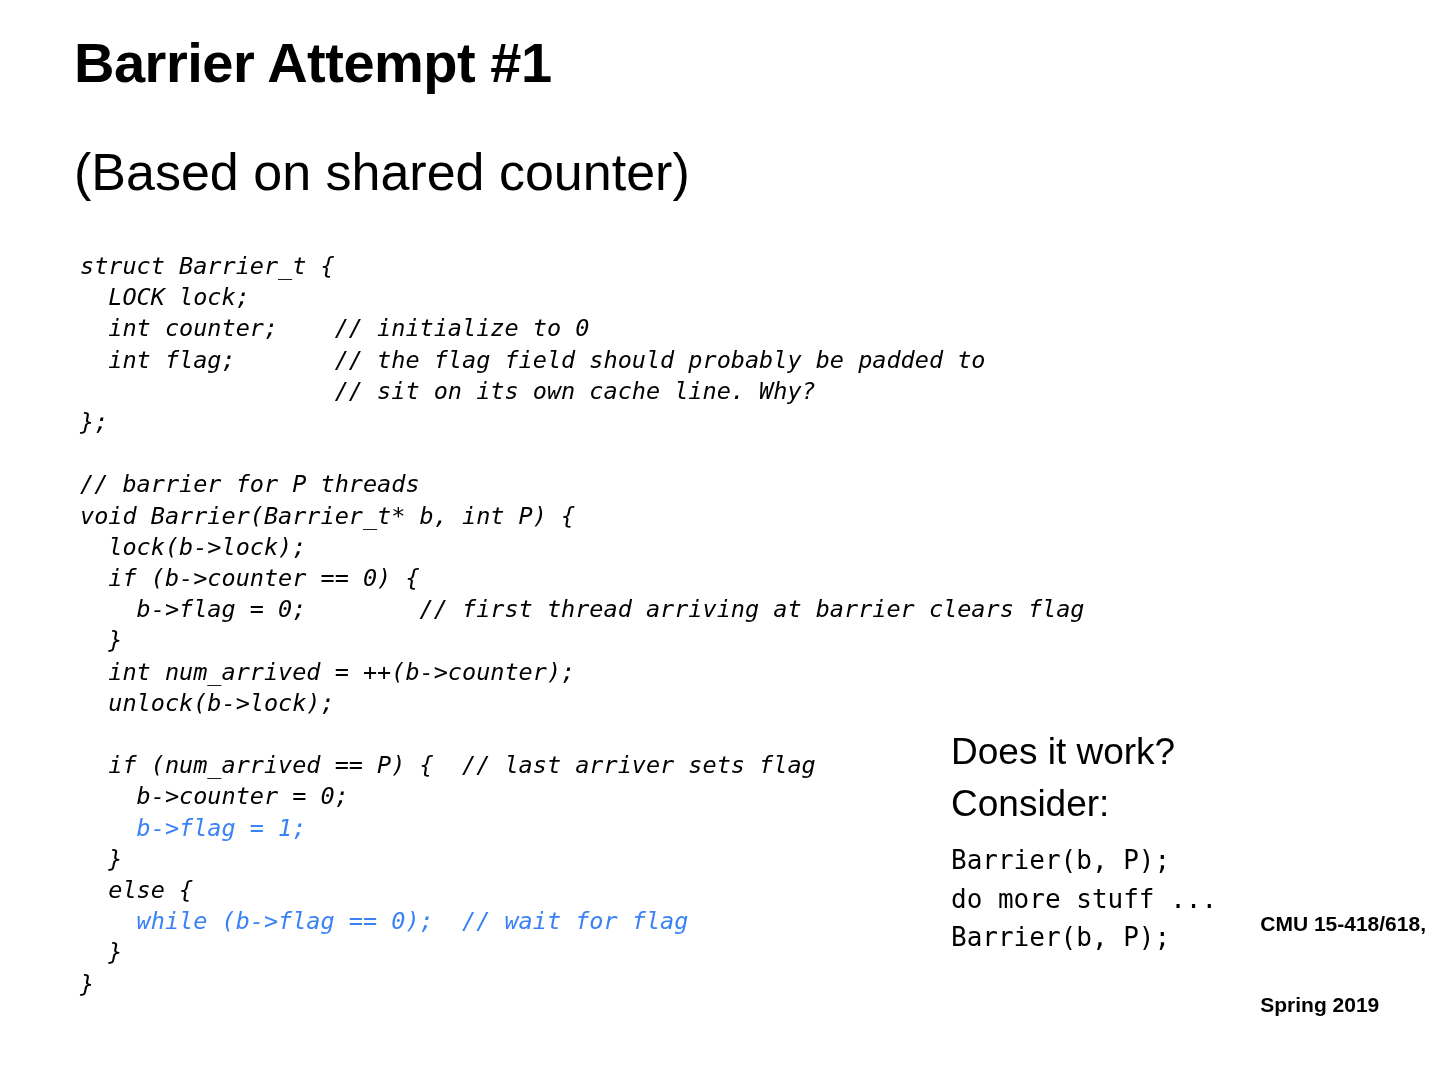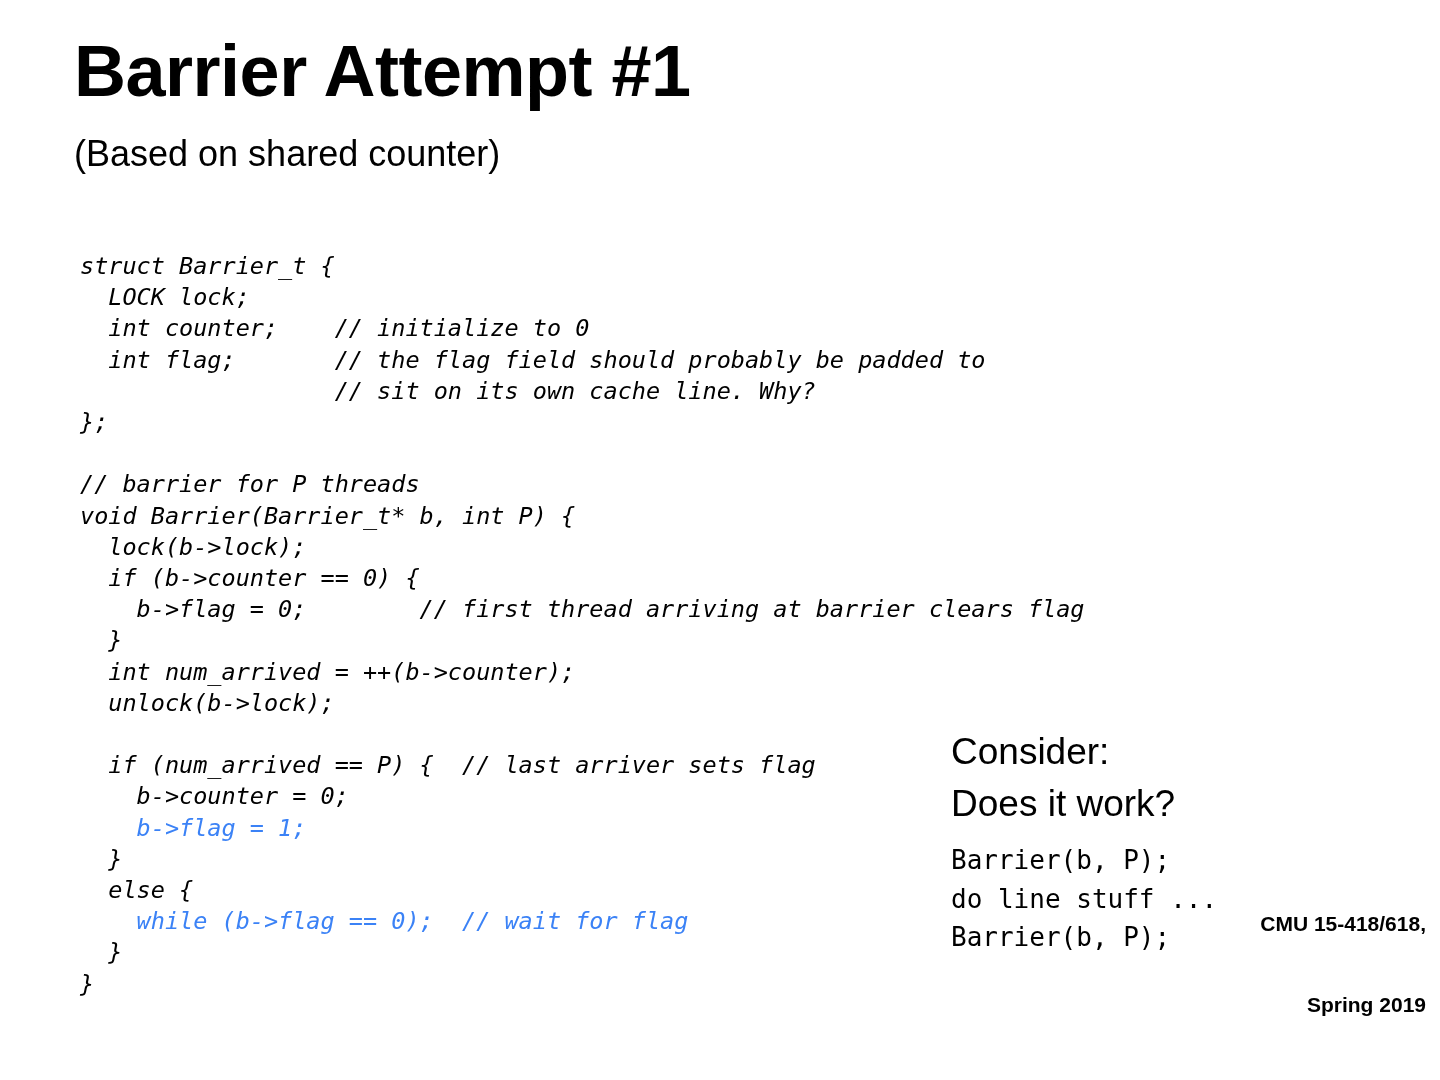--- a/index.html
+++ b/index.html
@@ -21,32 +21,32 @@
     inset: 0;
     background: #ffffff;
   }
 
   
   #title {
     position: absolute;
     left: 74px;
     top: 34px;
     font-family: "Liberation Sans", sans-serif;
-    font-size: 72px;
+    font-size: 56px;
     font-weight: bold;
     letter-spacing: -0.5px;
     line-height: 1.05;
     white-space: pre;
   }
   #subtitle {
     position: absolute;
     left: 74px;
-    top: 134px;
+    top: 144px;
     font-family: "Liberation Sans", sans-serif;
-    font-size: 36px;
+    font-size: 52px;
     font-weight: normal;
     line-height: 1.1;
     white-space: pre;
   }
 
   
   #code-column {
     position: absolute;
     left: 80px;
     top: 251px;
@@ -89,21 +89,20 @@
     white-space: pre;
     color: #000000;
   }
   #example-code { margin-top: 11px; }
 
   
   #footer {
     position: absolute;
     right: 14px;
     bottom: 8px;
-    text-align: right;
     font-family: "Liberation Sans", sans-serif;
     font-size: 21px;
     font-weight: bold;
     line-height: 27px;
     color: #000000;
     white-space: pre;
   }
 </style>
 </head>
 <body>
@@ -115,25 +114,25 @@
 
   <div id="code-column">
     <div class="code-block" id="code-block-struct"><span class="code-line">struct Barrier_t {</span><span class="code-line">  LOCK lock;</span><span class="code-line">  int counter;    // initialize to 0</span><span class="code-line">  int flag;       // the flag field should probably be padded to</span><span class="code-line">                  // sit on its own cache line. Why?</span><span class="code-line">};</span></div>
     <div class="code-line blank"></div>
     <div class="code-block" id="code-block-function"><span class="code-line">// barrier for P threads</span><span class="code-line">void Barrier(Barrier_t* b, int P) {</span><span class="code-line">  lock(b-&gt;lock);</span><span class="code-line">  if (b-&gt;counter == 0) {</span><span class="code-line">    b-&gt;flag = 0;        // first thread arriving at barrier clears flag</span><span class="code-line">  }</span><span class="code-line">  int num_arrived = ++(b-&gt;counter);</span><span class="code-line">  unlock(b-&gt;lock);</span></div>
     <div class="code-line blank"></div>
     <div class="code-block" id="code-block-tail"><span class="code-line">  if (num_arrived == P) {  // last arriver sets flag</span><span class="code-line">    b-&gt;counter = 0;</span><span class="code-line red">    b-&gt;flag = 1;</span><span class="code-line">  }</span><span class="code-line">  else {</span><span class="code-line red">    while (b-&gt;flag == 0);  // wait for flag</span><span class="code-line">  }</span><span class="code-line">}</span></div>
   </div>
 
   <div id="right-column">
+    <div class="rq-line">Does it work?</div>
     <div class="rq-line">Consider:</div>
-    <div class="rq-line">Does it work?</div>
     <div id="example-code">
         <div class="example-line">Barrier(b, P);</div>
-        <div class="example-line">do line stuff ...</div>
+        <div class="example-line">do more stuff ...</div>
         <div class="example-line">Barrier(b, P);</div>
       </div>
   </div>
 
   <div id="footer">
     <div>CMU 15-418/618,</div>
     <div>Spring 2019</div>
   </div>
 
 </div>

